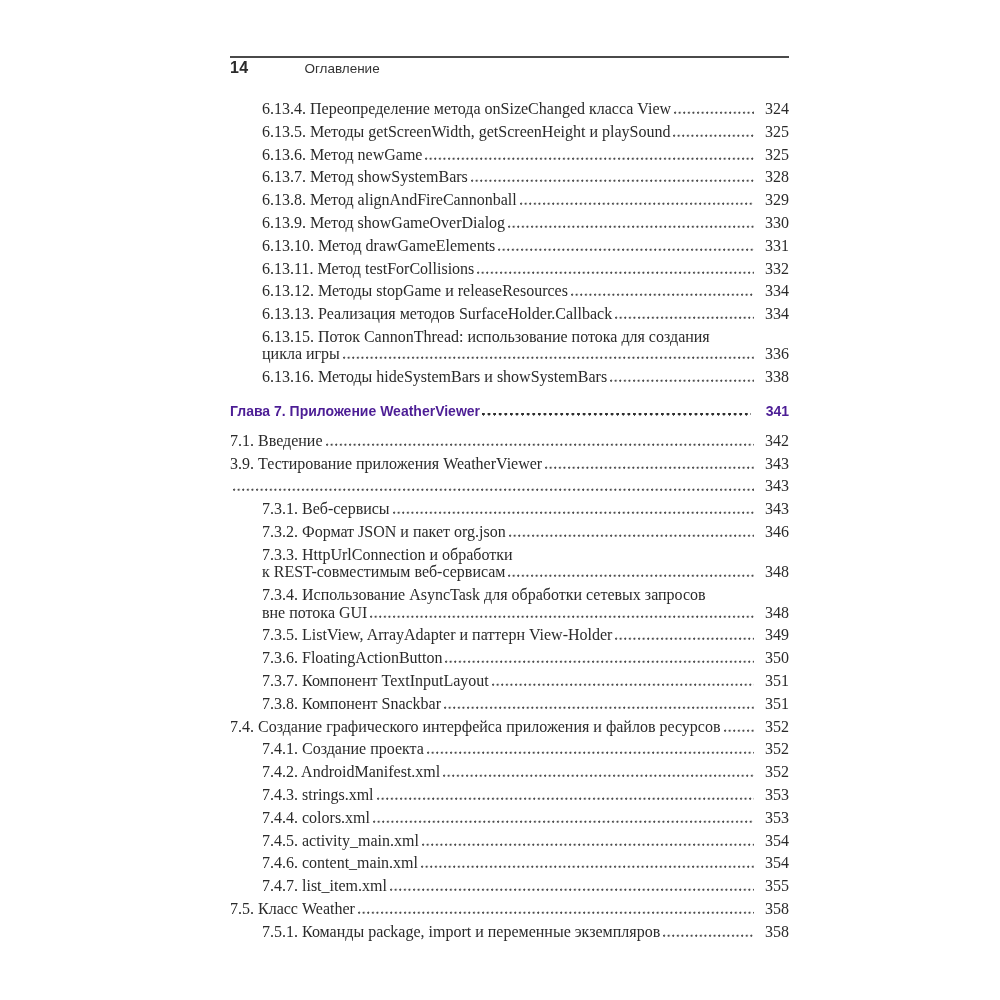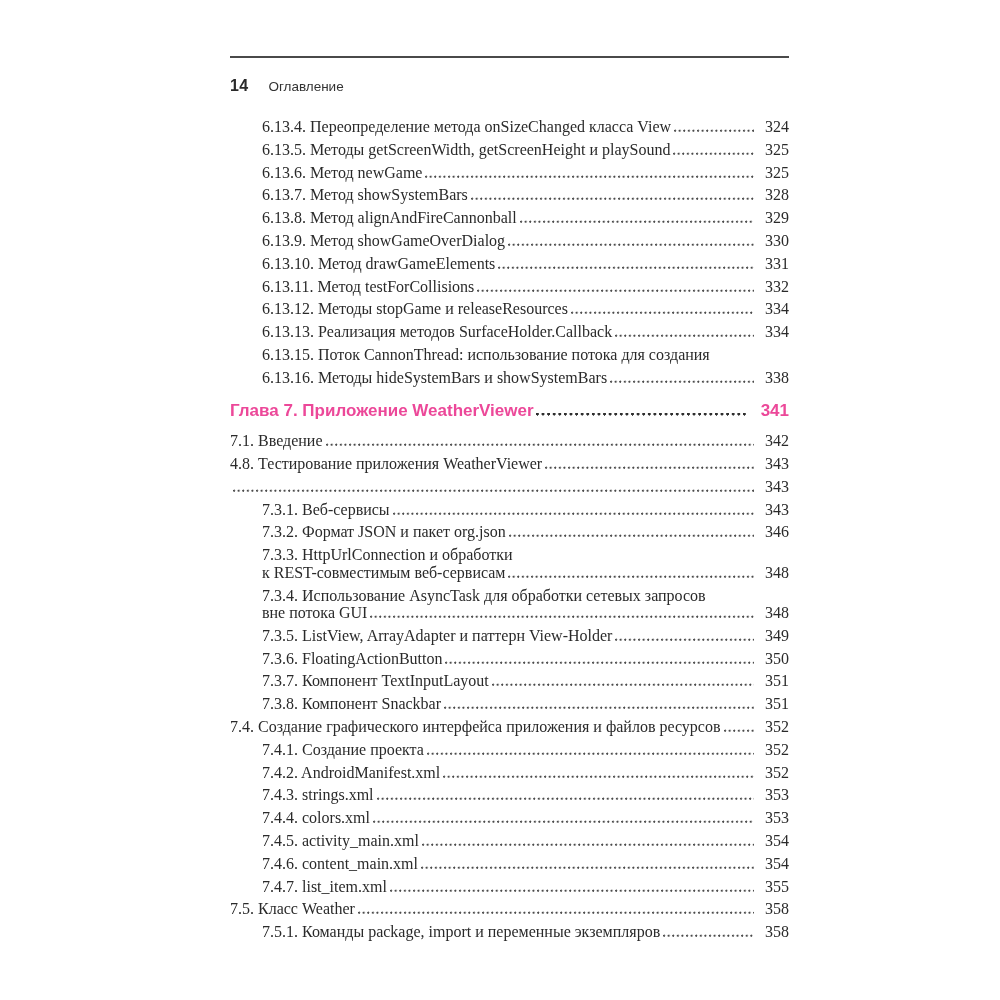--- a/index.html
+++ b/index.html
@@ -17,34 +17,34 @@
     color: #2a2a2a;
   }
   .page {
     position: absolute;
     left: 230px;
     top: 56px;
     width: 559px;
   }
   .page-header {
     border-top: 2px solid #4a4a4a;
-    padding-top: 19px;
+    padding-top: 1px;
     display: flex;
     align-items: baseline;
     font-family: "Liberation Sans", sans-serif;
     margin-bottom: 23px;
   }
   .page-header .folio {
     font-weight: bold;
     font-size: 16px;
     letter-spacing: 0.3px;
   }
   .page-header .running-title {
     font-size: 13.5px;
-    margin-left: 20px;
+    margin-left: 56px;
     color: #333333;
   }
   .toc { }
   .entry {
     font-size: 16px;
     line-height: 17.5px;
     margin-bottom: 5.3px;
   }
   .entry.lvl2 { padding-left: 32px; }
   .entry.lvl1 { padding-left: 0; }
@@ -60,25 +60,25 @@
     background-image: radial-gradient(circle at 1.1px 1.6px, #4b4b4b 0.9px, rgba(0,0,0,0) 1.3px);
     background-size: 4.6px 3px;
     background-repeat: repeat-x;
     background-position: left bottom;
     min-width: 12px;
   }
   .pg { white-space: nowrap; margin-left: 9px; }
   .entry.chapter {
     font-family: "Liberation Sans", sans-serif;
     font-weight: bold;
-    font-size: 17px;
+    font-size: 14px;
     line-height: 20px;
     margin-top: 15px;
     margin-bottom: 11px;
-    color: #ec4899;
+    color: #4c1d95;
   }
   .entry.chapter .leader {
     height: 4px;
     margin: 0 4px 0 2px;
     background-image: radial-gradient(circle at 1.4px 2.2px, #2e2e2e 1.25px, rgba(0,0,0,0) 1.6px);
     background-size: 5.6px 4px;
   }
   .entry.chapter .pg { padding-left: 2px; }
   .wrap-line { white-space: nowrap; }
 </style>
@@ -157,20 +157,25 @@
         </div>
         <div class="entry lvl2">
           <div class="row">
             <span class="t">6.13.13. Реализация методов SurfaceHolder.Callback</span>
             <span class="leader"></span>
             <span class="pg">334</span>
           </div>
         </div>
         <div class="entry lvl2">
           <div class="wrap-line">6.13.15. Поток CannonThread: использование потока для создания</div>
+          <div class="row">
+            <span class="t">цикла игры</span>
+            <span class="leader"></span>
+            <span class="pg">336</span>
+          </div>
         </div>
         <div class="entry lvl2">
           <div class="row">
             <span class="t">6.13.16. Методы hideSystemBars и showSystemBars</span>
             <span class="leader"></span>
             <span class="pg">338</span>
           </div>
         </div>
         <div class="entry chapter">
           <div class="row">
@@ -181,21 +186,21 @@
         </div>
         <div class="entry lvl1">
           <div class="row">
             <span class="t">7.1. Введение</span>
             <span class="leader"></span>
             <span class="pg">342</span>
           </div>
         </div>
         <div class="entry lvl1">
           <div class="row">
-            <span class="t">4.8. Тестирование приложения WeatherViewer</span>
+            <span class="t">3.9. Тестирование приложения WeatherViewer</span>
             <span class="leader"></span>
             <span class="pg">343</span>
           </div>
         </div>
         <div class="entry lvl1">
           <div class="row">
             <span class="leader"></span>
             <span class="pg">343</span>
           </div>
         </div>

